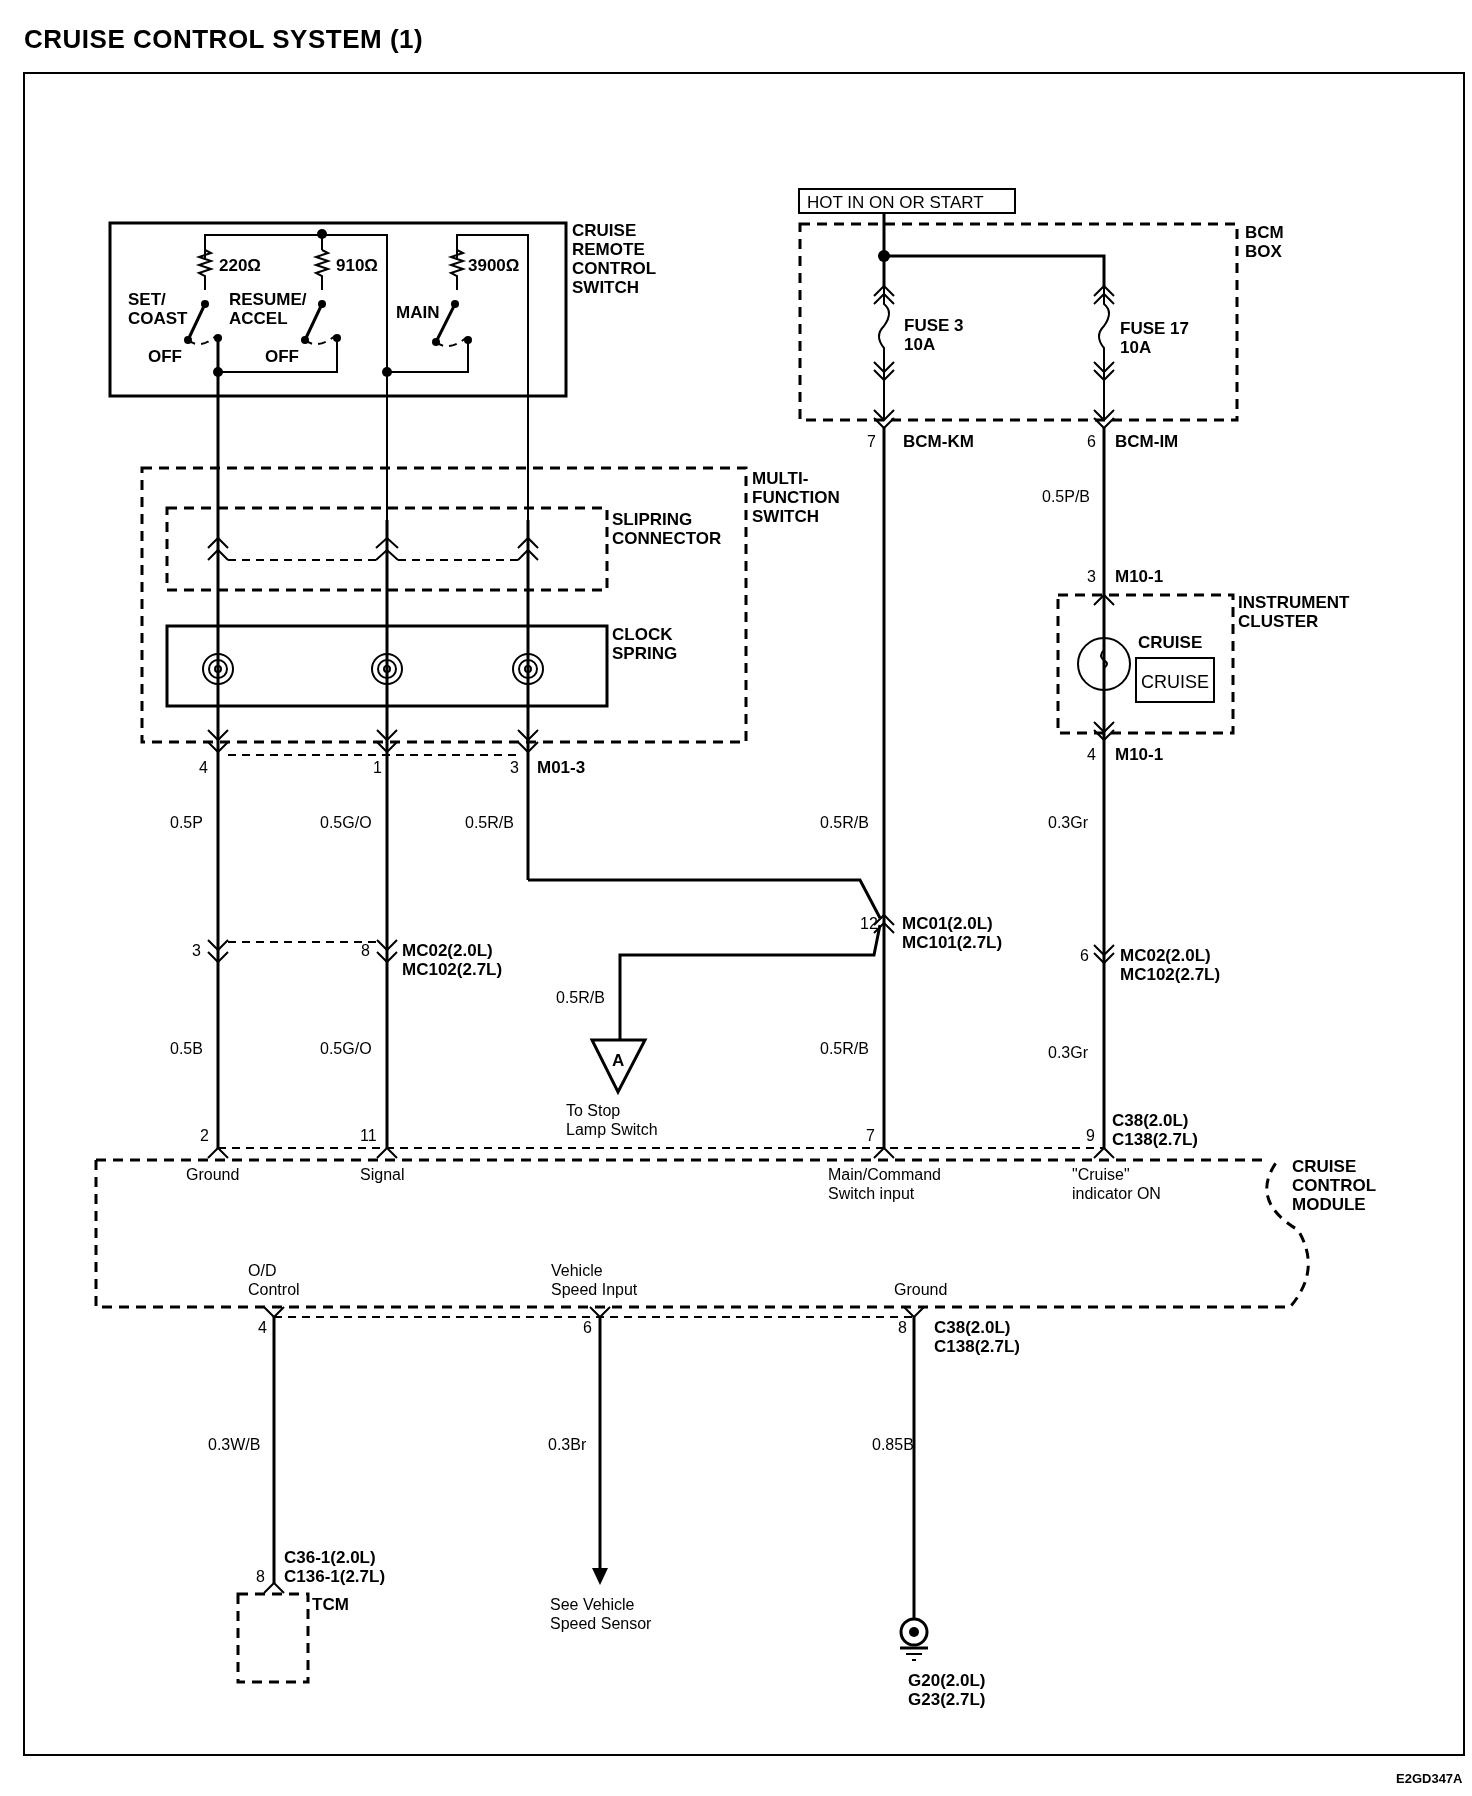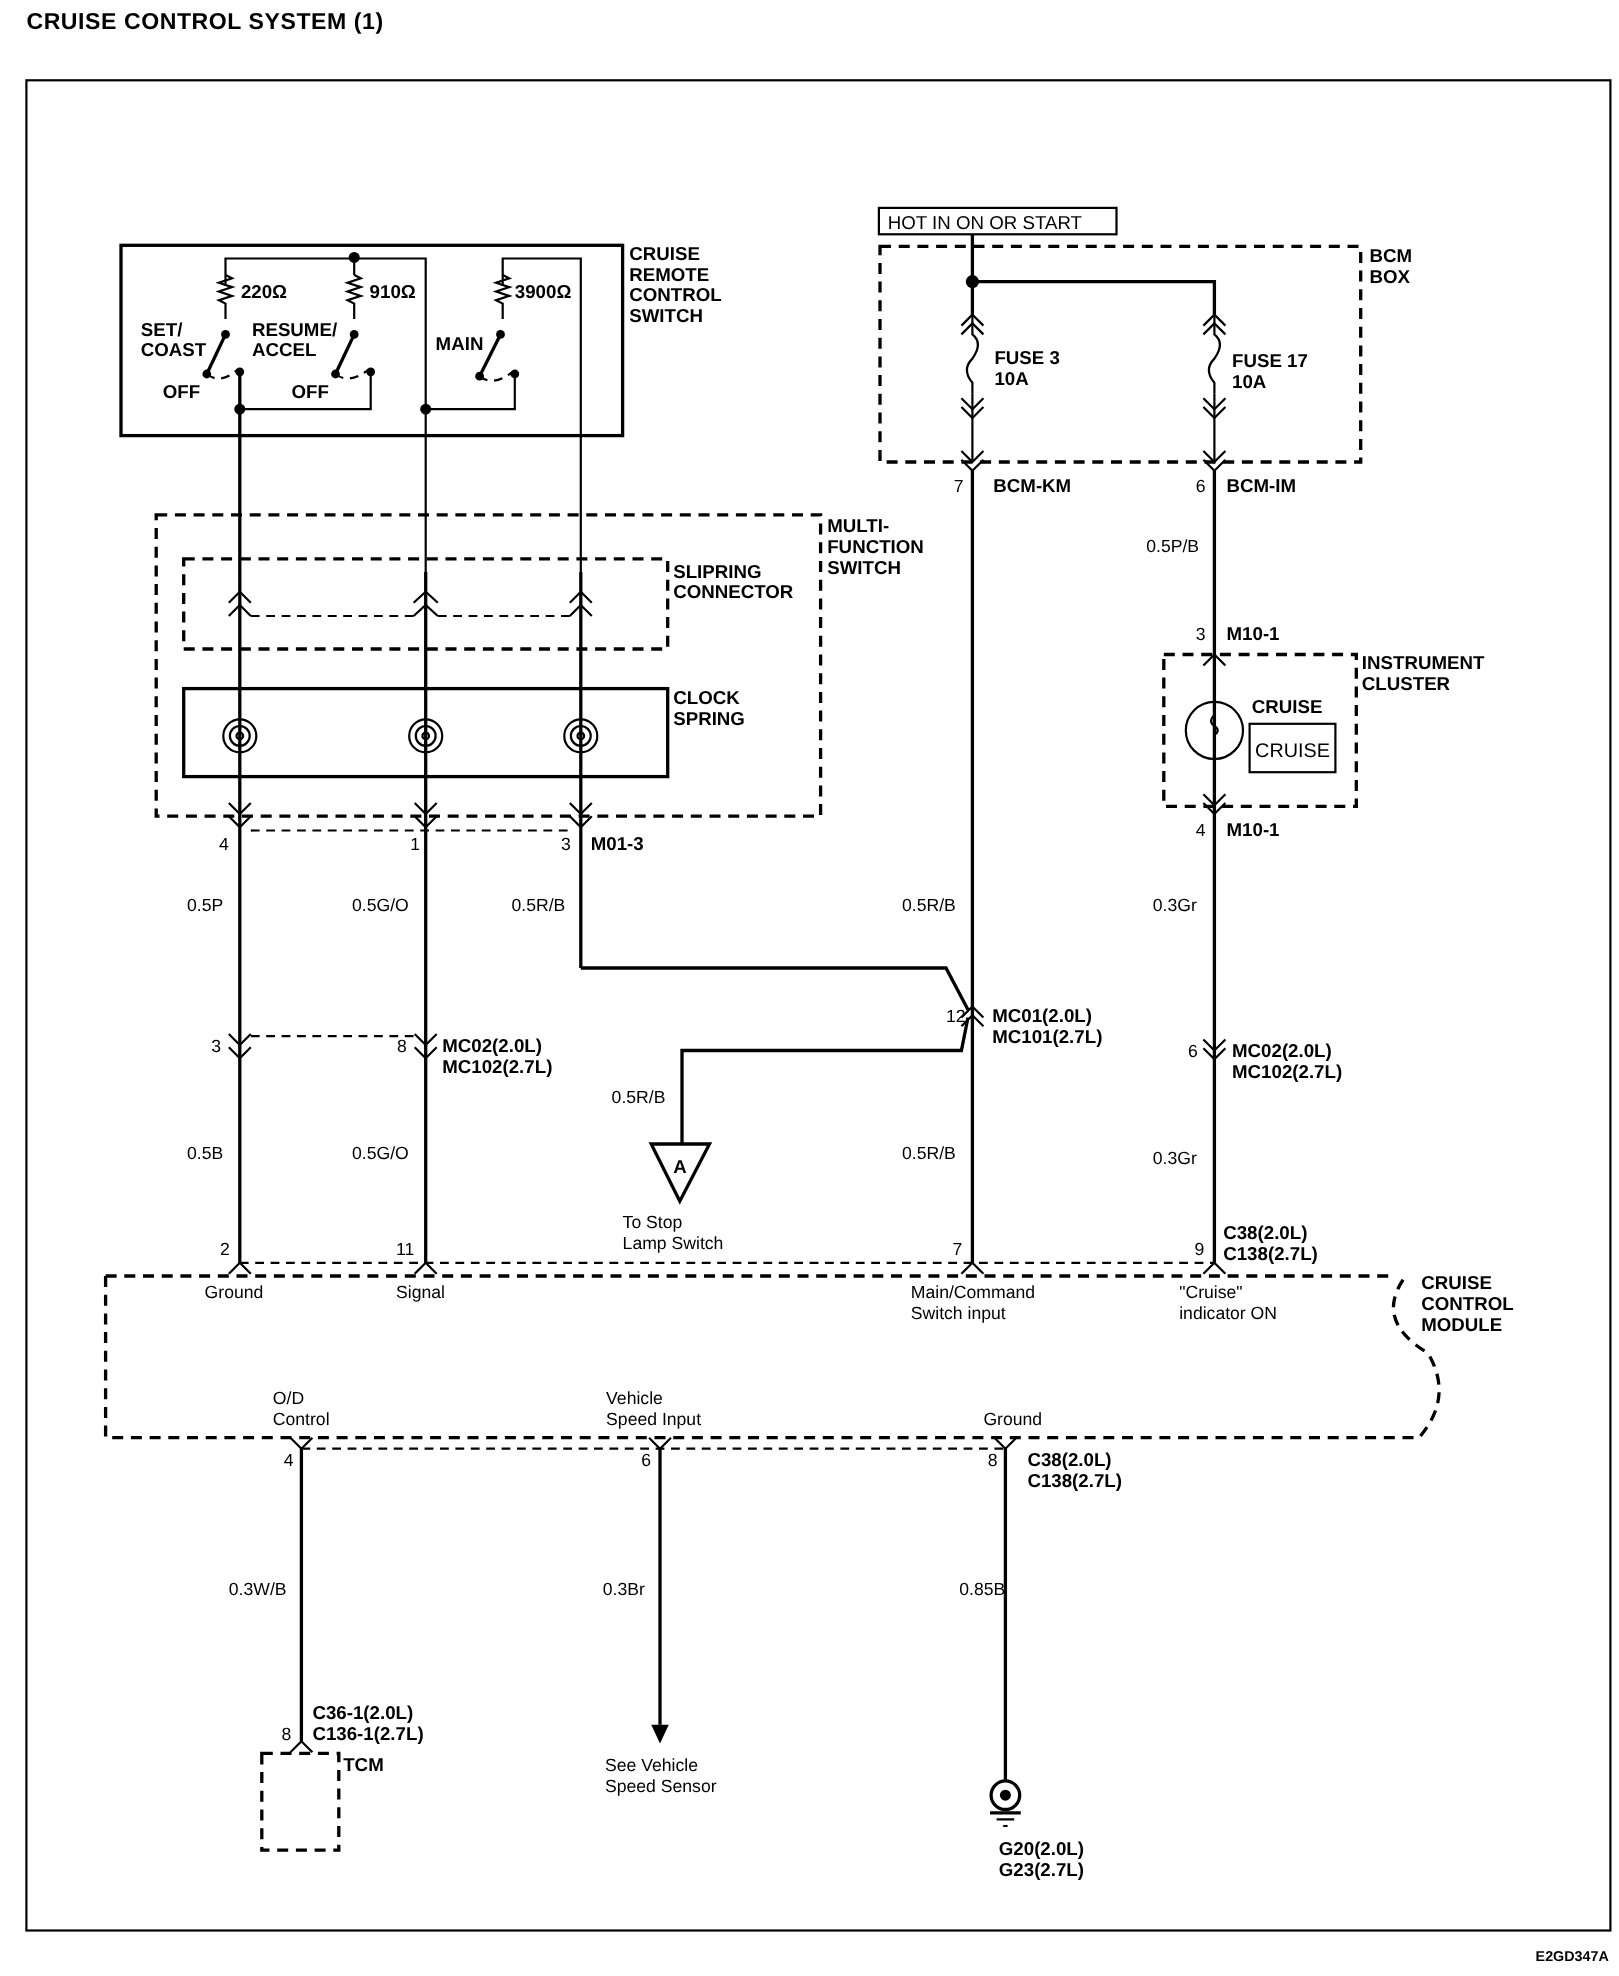--- a/index.html
+++ b/index.html
@@ -1,18 +1,18 @@
 <!DOCTYPE html>
 <html><head>
 <meta charset="utf-8">
 <style>
   html, body { margin: 0; padding: 0; background: #ffffff; }
   body { width: 1472px; height: 1796px; position: relative; overflow: hidden;
          font-family: "Liberation Sans", sans-serif; color: #000; }
-  #page-title { position: absolute; left: 24px; top: 8px; font-size: 21px; font-weight: bold;
+  #page-title { position: absolute; left: 24px; top: 24px; font-size: 26px; font-weight: bold;
                 letter-spacing: 0.5px; font-family: "Liberation Sans", sans-serif; }
   #diagram { position: absolute; left: 0; top: 0; }
   svg text { font-family: "Liberation Sans", sans-serif; fill: #000; }
   .b { font-weight: bold; font-size: 17px; }
   .n { font-size: 16px; }
   .w { stroke: #000; stroke-width: 3; fill: none; }
   .thin { stroke: #000; stroke-width: 2; fill: none; }
   .dash { stroke: #000; stroke-width: 3; fill: none; stroke-dasharray: 10 7; }
   .dashthin { stroke: #000; stroke-width: 2; fill: none; stroke-dasharray: 8 6; }
   .dot { fill: #000; }

